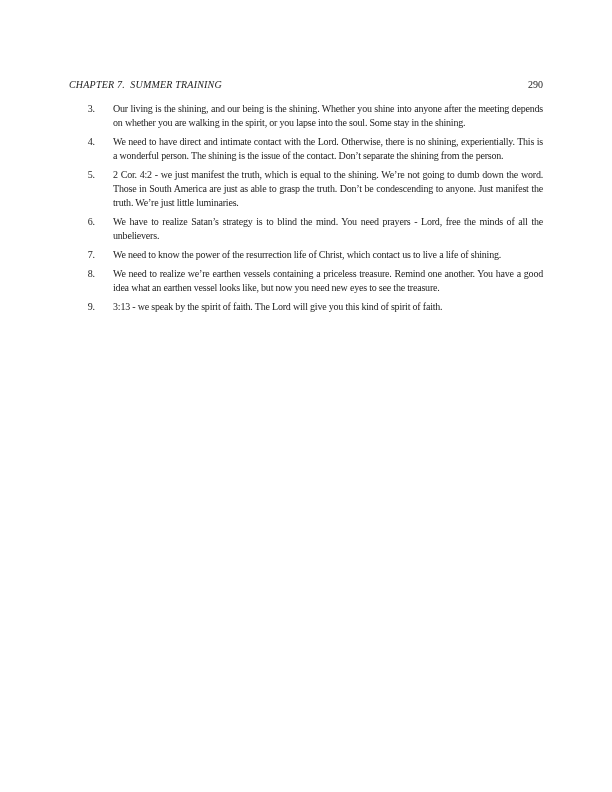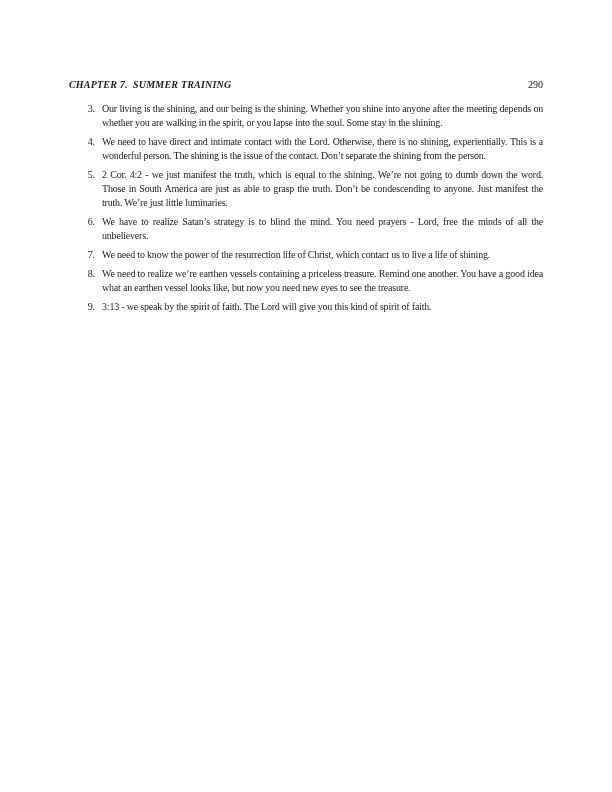--- a/index.html
+++ b/index.html
@@ -25,21 +25,20 @@
     display: flex;
     justify-content: space-between;
     align-items: baseline;
     font-size: 10px;
     line-height: 14px;
   }
   .running-title {
     font-style: italic;
     letter-spacing: 0.2px;
     white-space: pre;
-    font-weight: bold;
   }
   .page-number {
     font-style: normal;
     margin-top: 35px;
   }
   .numbered-list {
     margin-top: 10px;
   }
   .list-item {
     display: flex;
@@ -51,21 +50,21 @@
     margin-top: 0;
   }
   .item-number {
     flex: 0 0 auto;
     width: 26px;
     text-align: right;
     letter-spacing: -0.1px;
   }
   .item-text {
     flex: 1 1 auto;
-    margin: 0 0 0 7px;
+    margin: 0 0 0 18px;
     text-align: justify;
     letter-spacing: -0.2px;
     hyphens: auto;
     -webkit-hyphens: auto;
   }
 </style>
 </head>
 <body>
 
 <div class="page">

